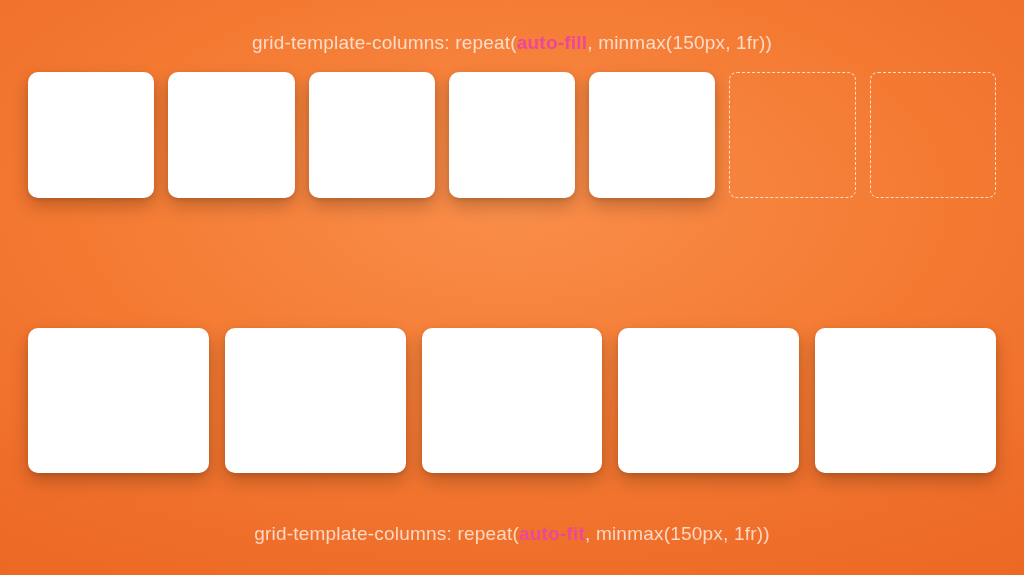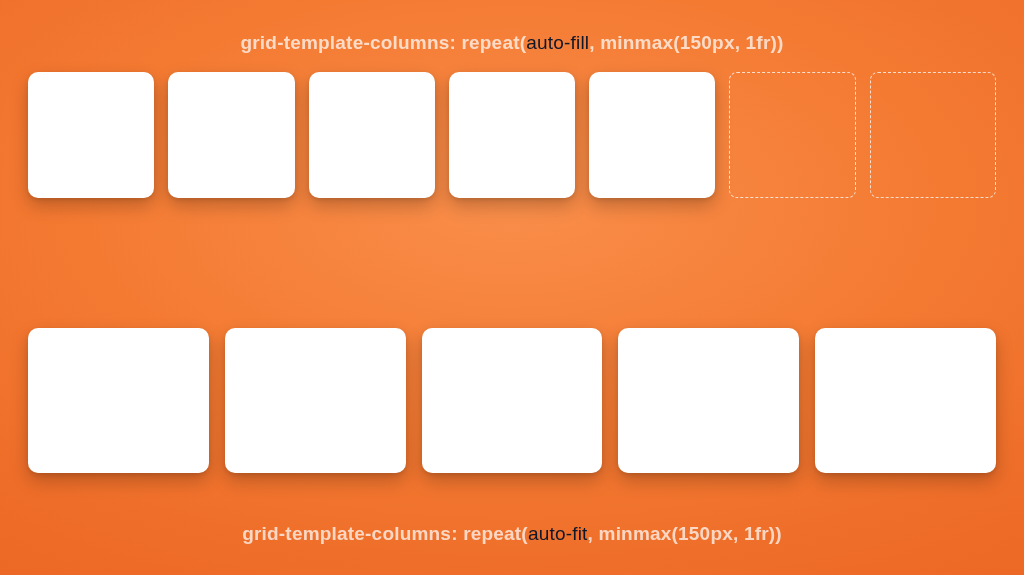--- a/index.html
+++ b/index.html
@@ -1,33 +1,33 @@
 <!DOCTYPE html>
 <html><head>
 <meta charset="utf-8">
 <style>
-  * { box-sizing: border-box; margin: 0; padding: 0; font-weight: bold; }
+  * { box-sizing: border-box; margin: 0; padding: 0; }
   html, body { width: 1024px; height: 575px; overflow: hidden; }
   body {
     font-family: -apple-system, BlinkMacSystemFont, "Segoe UI", Helvetica, Arial, sans-serif;
     background: radial-gradient(ellipse 120% 110% at 50% 35%, #f98e4a 0%, #f47a32 35%, #ed6b27 65%, #e45e1d 100%);
     position: relative;
   }
   .label {
     position: absolute;
     left: 0; right: 0;
     text-align: center;
     font-size: 19px;
     font-weight: 500;
     letter-spacing: 0.2px;
     color: rgba(255,255,255,0.72);
   }
   .label strong {
-    color: #0f172a;
-    font-weight: 400;
+    color: #ec4899;
+    font-weight: 700;
   }
   .label-top { top: 32px; }
   .label-bottom { bottom: 30px; margin-top: 12px; }
 
   .row {
     position: absolute;
     left: 28px;
     right: 28px;
     height: 126px;
   }

